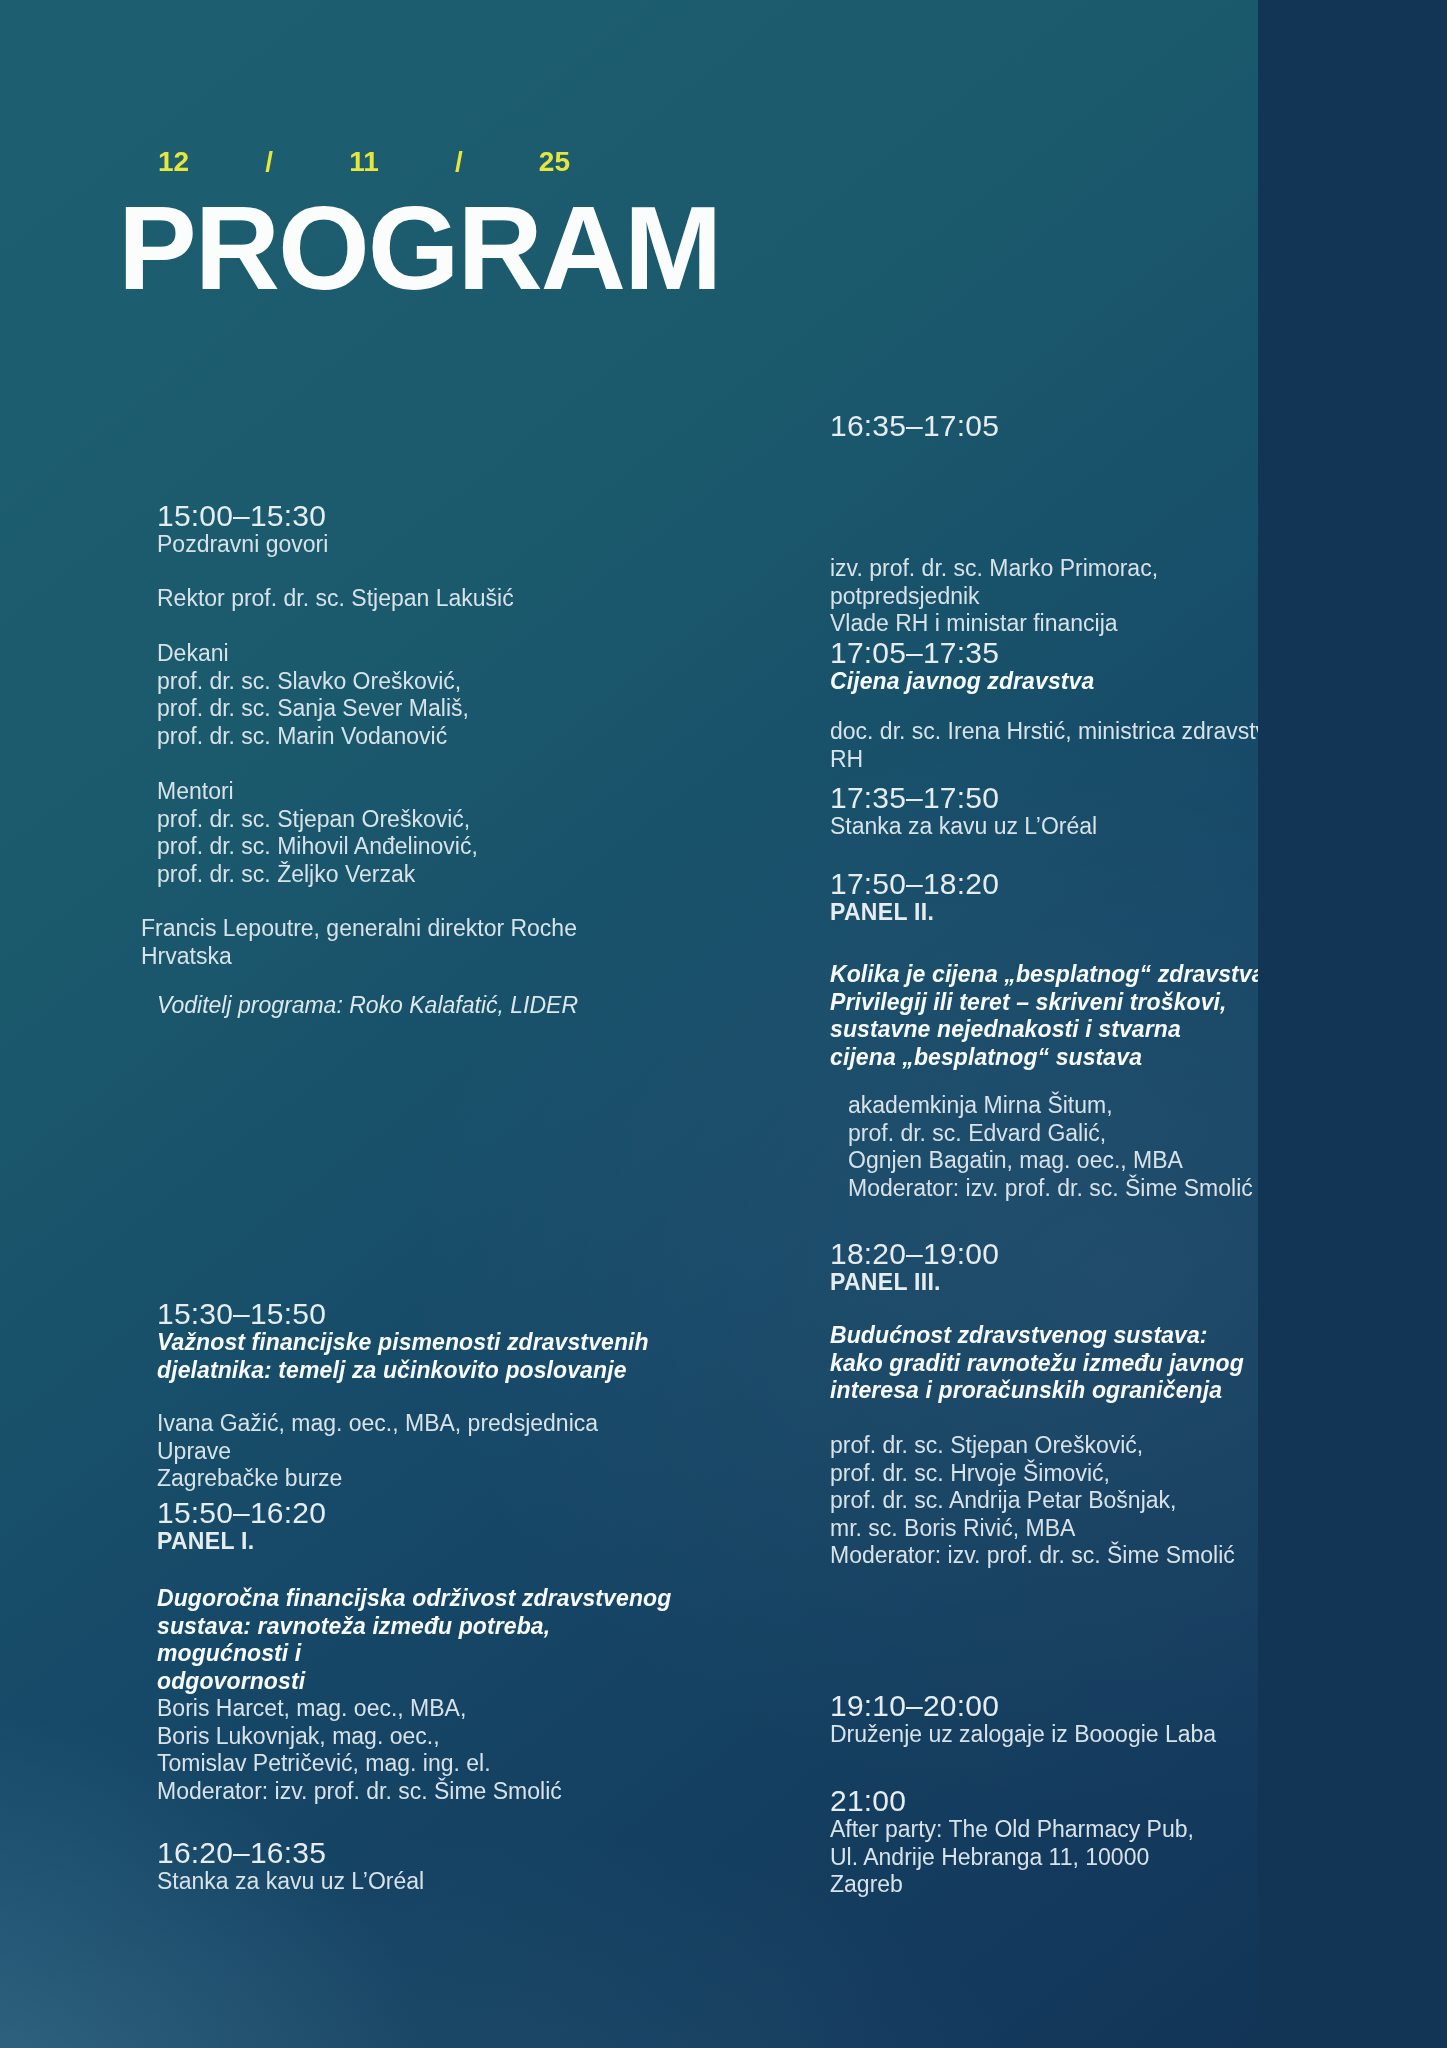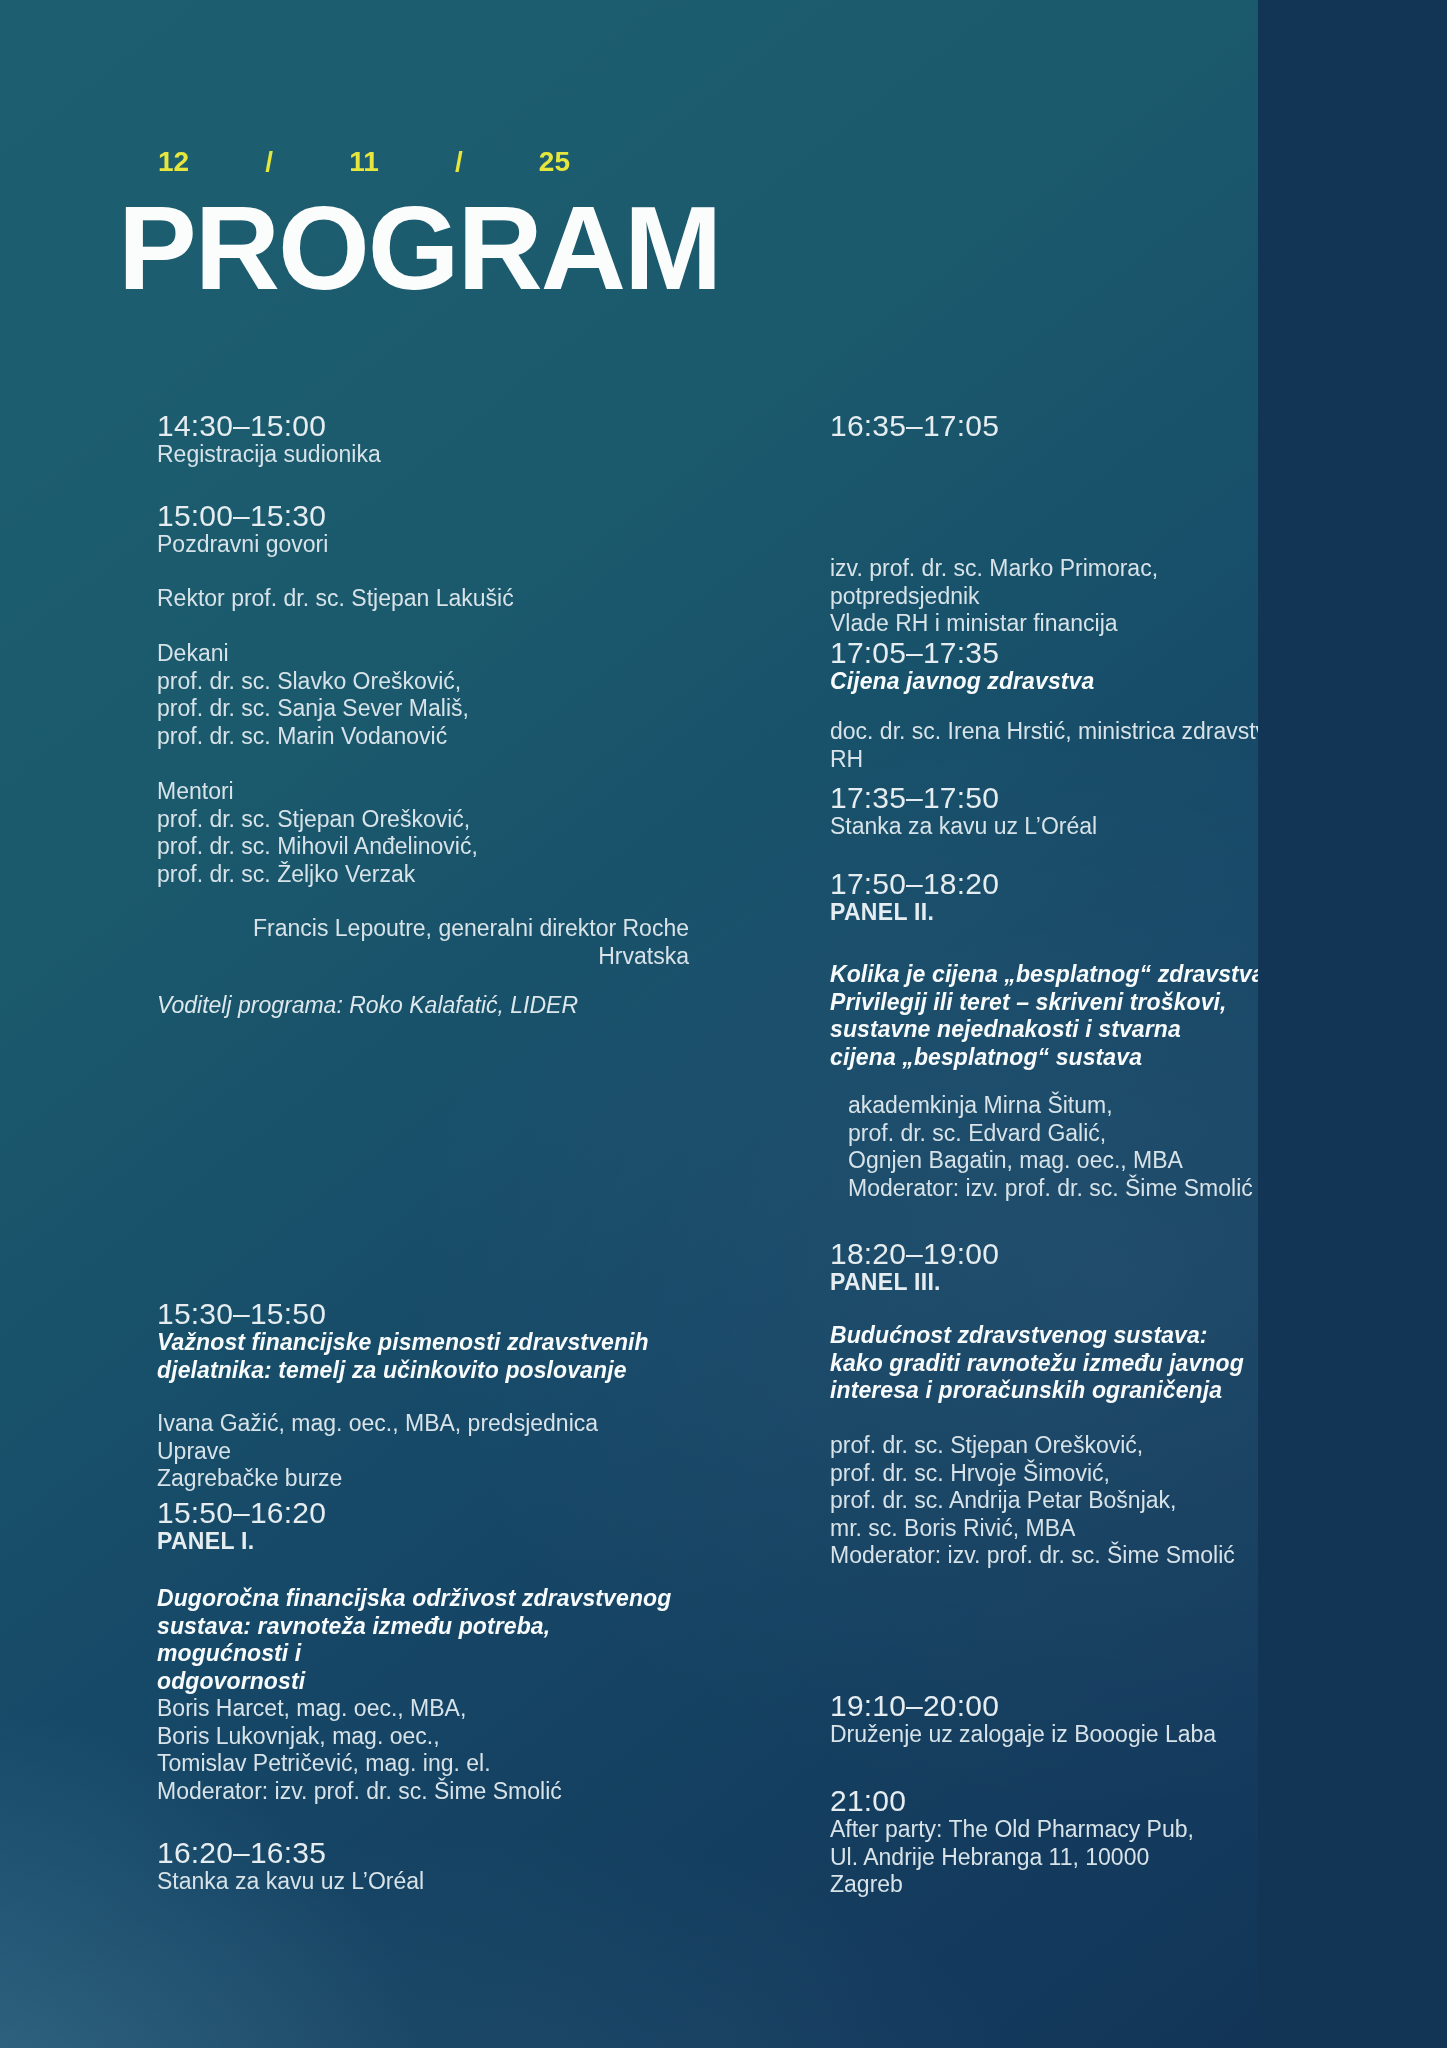--- a/index.html
+++ b/index.html
@@ -56,38 +56,34 @@
   <div class="date-row">
     <span>12</span>
     <span>/</span>
     <span>11</span>
     <span>/</span>
     <span>25</span>
   </div>
 
   <h1 class="page-title" style="margin:0;">PROGRAM</h1>
 
-  <div class="sec" style="left:157px;top:410px;">
-    <div class="time">14:30–15:00</div>
-    <div class="body-lines">Registracija sudionika</div>
-  </div>
   <div class="sec" style="left:157px;top:500px;">
     <div class="time">15:00–15:30</div>
     <div class="body-lines">Pozdravni govori</div>
   </div>
   <div class="sec" style="left:157px;top:585px;">
     <div class="body-lines">Rektor prof. dr. sc. Stjepan Lakušić</div>
   </div>
   <div class="sec" style="left:157px;top:640px;">
     <div class="body-lines">Dekani<br>prof. dr. sc. Slavko Orešković,<br>prof. dr. sc. Sanja Sever Mališ,<br>prof. dr. sc. Marin Vodanović</div>
   </div>
   <div class="sec" style="left:157px;top:778px;">
     <div class="body-lines">Mentori<br>prof. dr. sc. Stjepan Orešković,<br>prof. dr. sc. Mihovil Anđelinović,<br>prof. dr. sc. Željko Verzak</div>
   </div>
-  <div class="sec" style="left:169px;top:915px;text-align:right;">
+  <div class="sec" style="left:141px;top:915px;">
     <div class="body-lines">Francis Lepoutre, generalni direktor Roche<br>Hrvatska</div>
   </div>
   <div class="sec" style="left:157px;top:992px;">
     <div class="italic-lines">Voditelj programa: Roko Kalafatić, LIDER</div>
   </div>
   <div class="sec" style="left:157px;top:1298px;">
     <div class="time">15:30–15:50</div>
     <div class="title-lines">Važnost financijske pismenosti zdravstvenih<br>djelatnika: temelj za učinkovito poslovanje</div>
   </div>
   <div class="sec" style="left:157px;top:1410px;">

